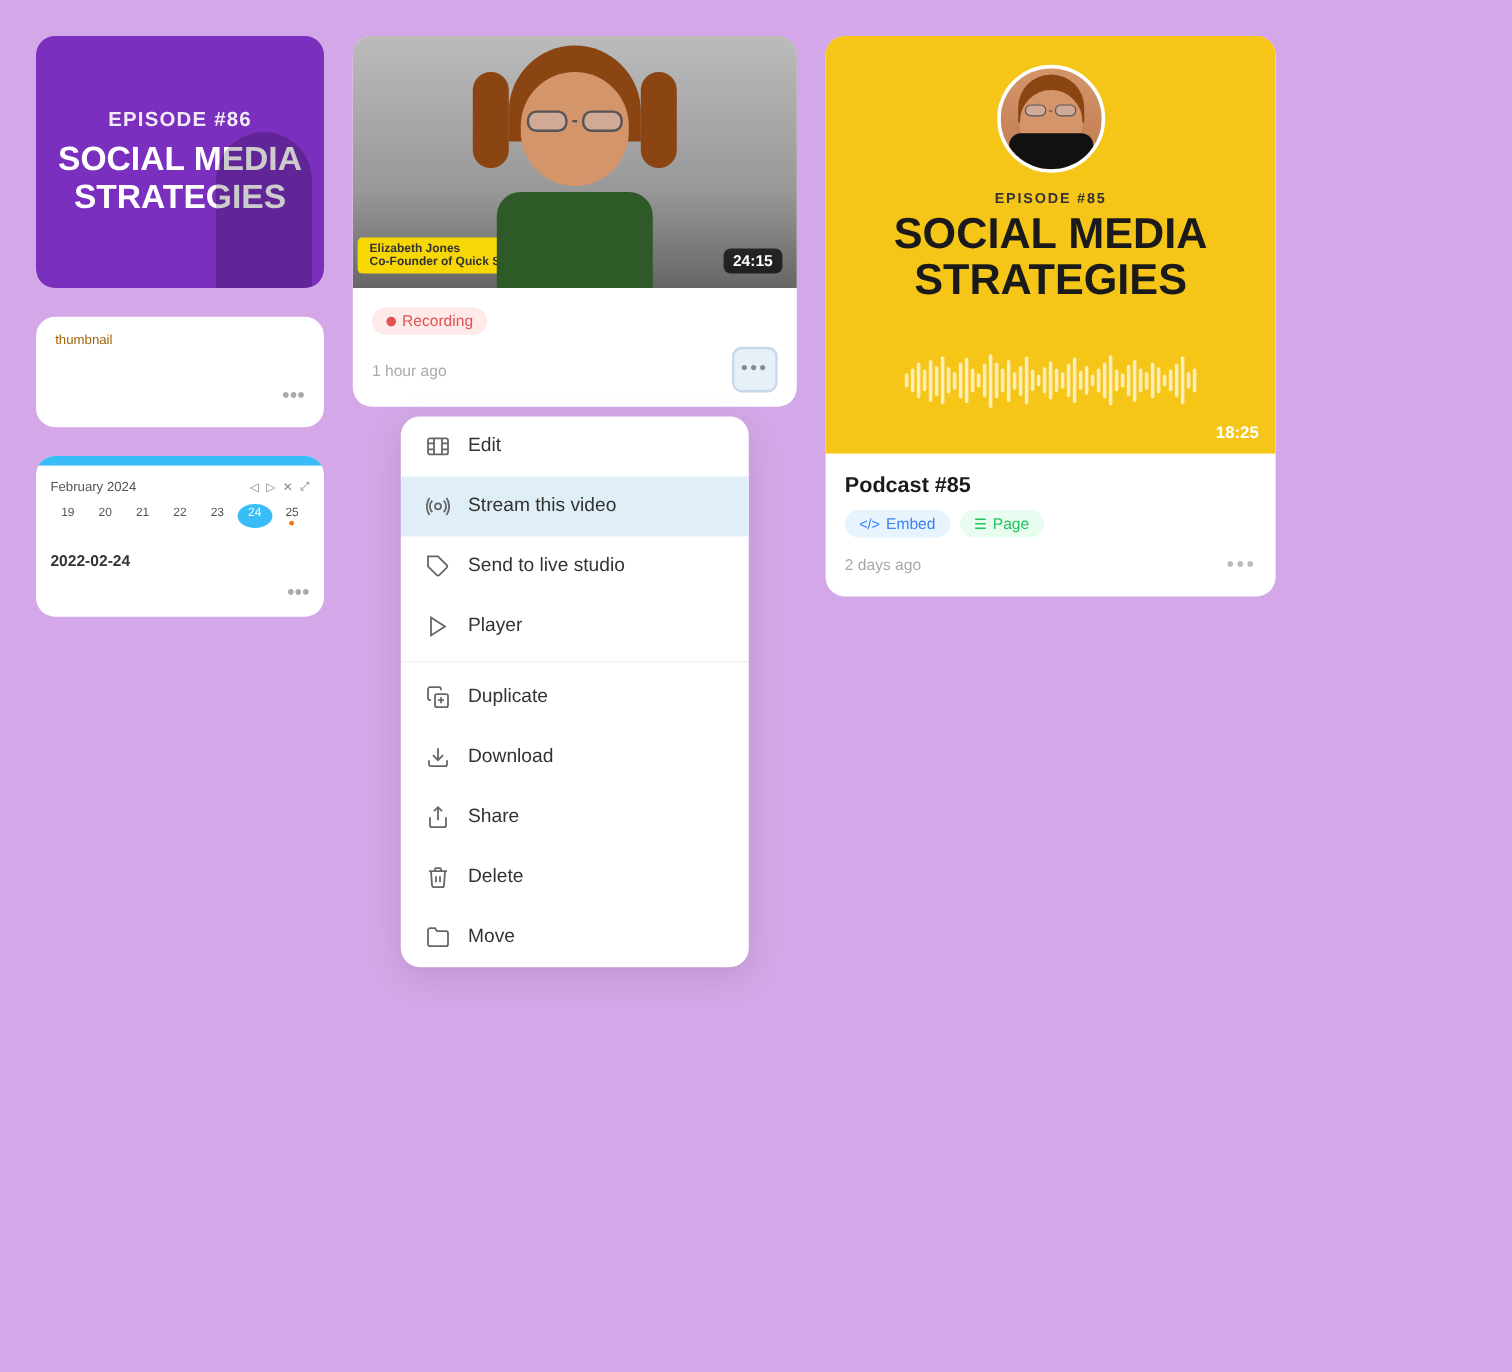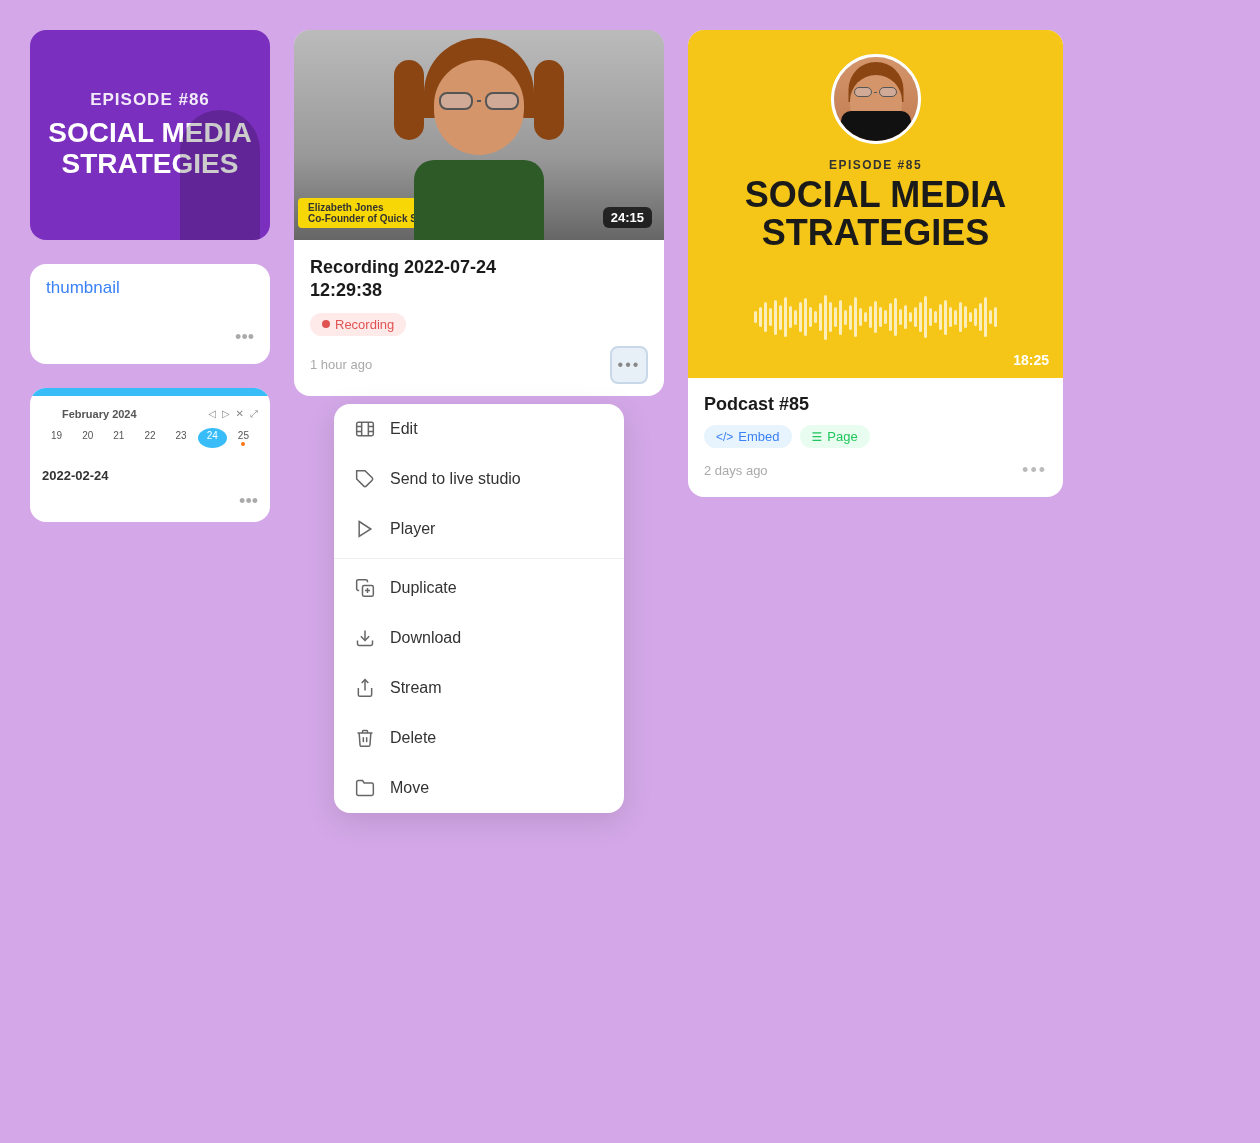--- a/index.html
+++ b/index.html
@@ -73,22 +73,22 @@
     
     .thumbnail-card {
       background: white;
       border-radius: 16px;
       width: 240px;
       padding: 0 0 16px;
       position: relative;
     }
     .thumbnail-label {
       padding: 14px 16px 10px;
-      font-size: 17px;
-      color: #3b82f6;
+      font-size: 11px;
+      color: #a16207;
       font-weight: 500;
     }
     .thumbnail-dots {
       position: absolute;
       bottom: 16px;
       right: 16px;
       color: #aaa;
       font-size: 18px;
       cursor: pointer;
     }
@@ -109,22 +109,21 @@
     }
     .calendar-top-bar {
       display: flex;
       justify-content: space-between;
       align-items: center;
       margin-bottom: 8px;
     }
     .calendar-month {
       font-size: 11px;
       color: #555;
-      font-weight: 700;
-      margin-left: 20px;
+      font-weight: 400;
     }
     .calendar-controls {
       display: flex;
       gap: 6px;
       font-size: 10px;
       color: #888;
     }
     .calendar-grid {
       display: grid;
       grid-template-columns: repeat(7, 1fr);
@@ -513,24 +512,20 @@
             <div style="position:absolute;top:30px;left:15px;width:30px;height:80px;background:#8B4513;border-radius:15px;z-index:0;"></div>
             <div style="position:absolute;top:30px;right:15px;width:30px;height:80px;background:#8B4513;border-radius:15px;z-index:0;"></div>
 
             <div style="position:absolute;bottom:0;left:50%;transform:translateX(-50%);width:130px;height:80px;background:#2d5a27;border-radius:20px 20px 0 0;z-index:1;"></div>
           </div>
         </div>
         <div class="name-tag">Elizabeth Jones<br>Co-Founder of Quick Solutions</div>
         <div class="duration-badge">24:15</div>
       </div>
       <div class="recording-info">
-        <div class="recording-title">
-          <span>Recording 2022-07-24</span><br>
-          <span>12:29:38</span>
-        </div>
         <div class="recording-badge">
           <div class="rec-dot"></div>
           <span>Recording</span>
         </div>
         <div class="recording-meta">
           <span class="recording-time">1 hour ago</span>
           <div class="more-btn">•••</div>
         </div>
       </div>
     </div>
@@ -545,20 +540,32 @@
             <line x1="16" y1="4" x2="16" y2="20"></line>
             <line x1="2" y1="9" x2="8" y2="9"></line>
             <line x1="16" y1="9" x2="22" y2="9"></line>
             <line x1="2" y1="15" x2="8" y2="15"></line>
             <line x1="16" y1="15" x2="22" y2="15"></line>
           </svg>
         </div>
         <span>Edit</span>
       </div>
 
+      <div class="menu-item active">
+        <div class="menu-icon">
+          <svg viewBox="0 0 24 24" fill="none" stroke="currentColor" stroke-width="1.8">
+            <circle cx="12" cy="12" r="3"></circle>
+            <path d="M6.3 6.3a8 8 0 0 0 0 11.4"></path>
+            <path d="M17.7 6.3a8 8 0 0 1 0 11.4"></path>
+            <path d="M3.5 3.5a15 15 0 0 0 0 17"></path>
+            <path d="M20.5 3.5a15 15 0 0 1 0 17"></path>
+          </svg>
+        </div>
+        <span>Stream this video</span>
+      </div>
 
       <div class="menu-item">
         <div class="menu-icon">
           <svg viewBox="0 0 24 24" fill="none" stroke="currentColor" stroke-width="1.8">
             <path d="M20.59 13.41l-7.17 7.17a2 2 0 0 1-2.83 0L2 12V2h10l8.59 8.59a2 2 0 0 1 0 2.82z"></path>
             <line x1="7" y1="7" x2="7.01" y2="7"></line>
           </svg>
         </div>
         <span>Send to live studio</span>
       </div>
@@ -598,21 +605,21 @@
       </div>
 
       <div class="menu-item">
         <div class="menu-icon">
           <svg viewBox="0 0 24 24" fill="none" stroke="currentColor" stroke-width="1.8">
             <path d="M4 12v8a2 2 0 0 0 2 2h12a2 2 0 0 0 2-2v-8"></path>
             <polyline points="16,6 12,2 8,6"></polyline>
             <line x1="12" y1="2" x2="12" y2="15"></line>
           </svg>
         </div>
-        <span>Stream</span>
+        <span>Share</span>
       </div>
 
       <div class="menu-item">
         <div class="menu-icon">
           <svg viewBox="0 0 24 24" fill="none" stroke="currentColor" stroke-width="1.8">
             <polyline points="3,6 5,6 21,6"></polyline>
             <path d="M19 6l-1 14a2 2 0 0 1-2 2H8a2 2 0 0 1-2-2L5 6"></path>
             <path d="M10 11v6"></path>
             <path d="M14 11v6"></path>
             <path d="M9 6V4a1 1 0 0 1 1-1h4a1 1 0 0 1 1 1v2"></path>

